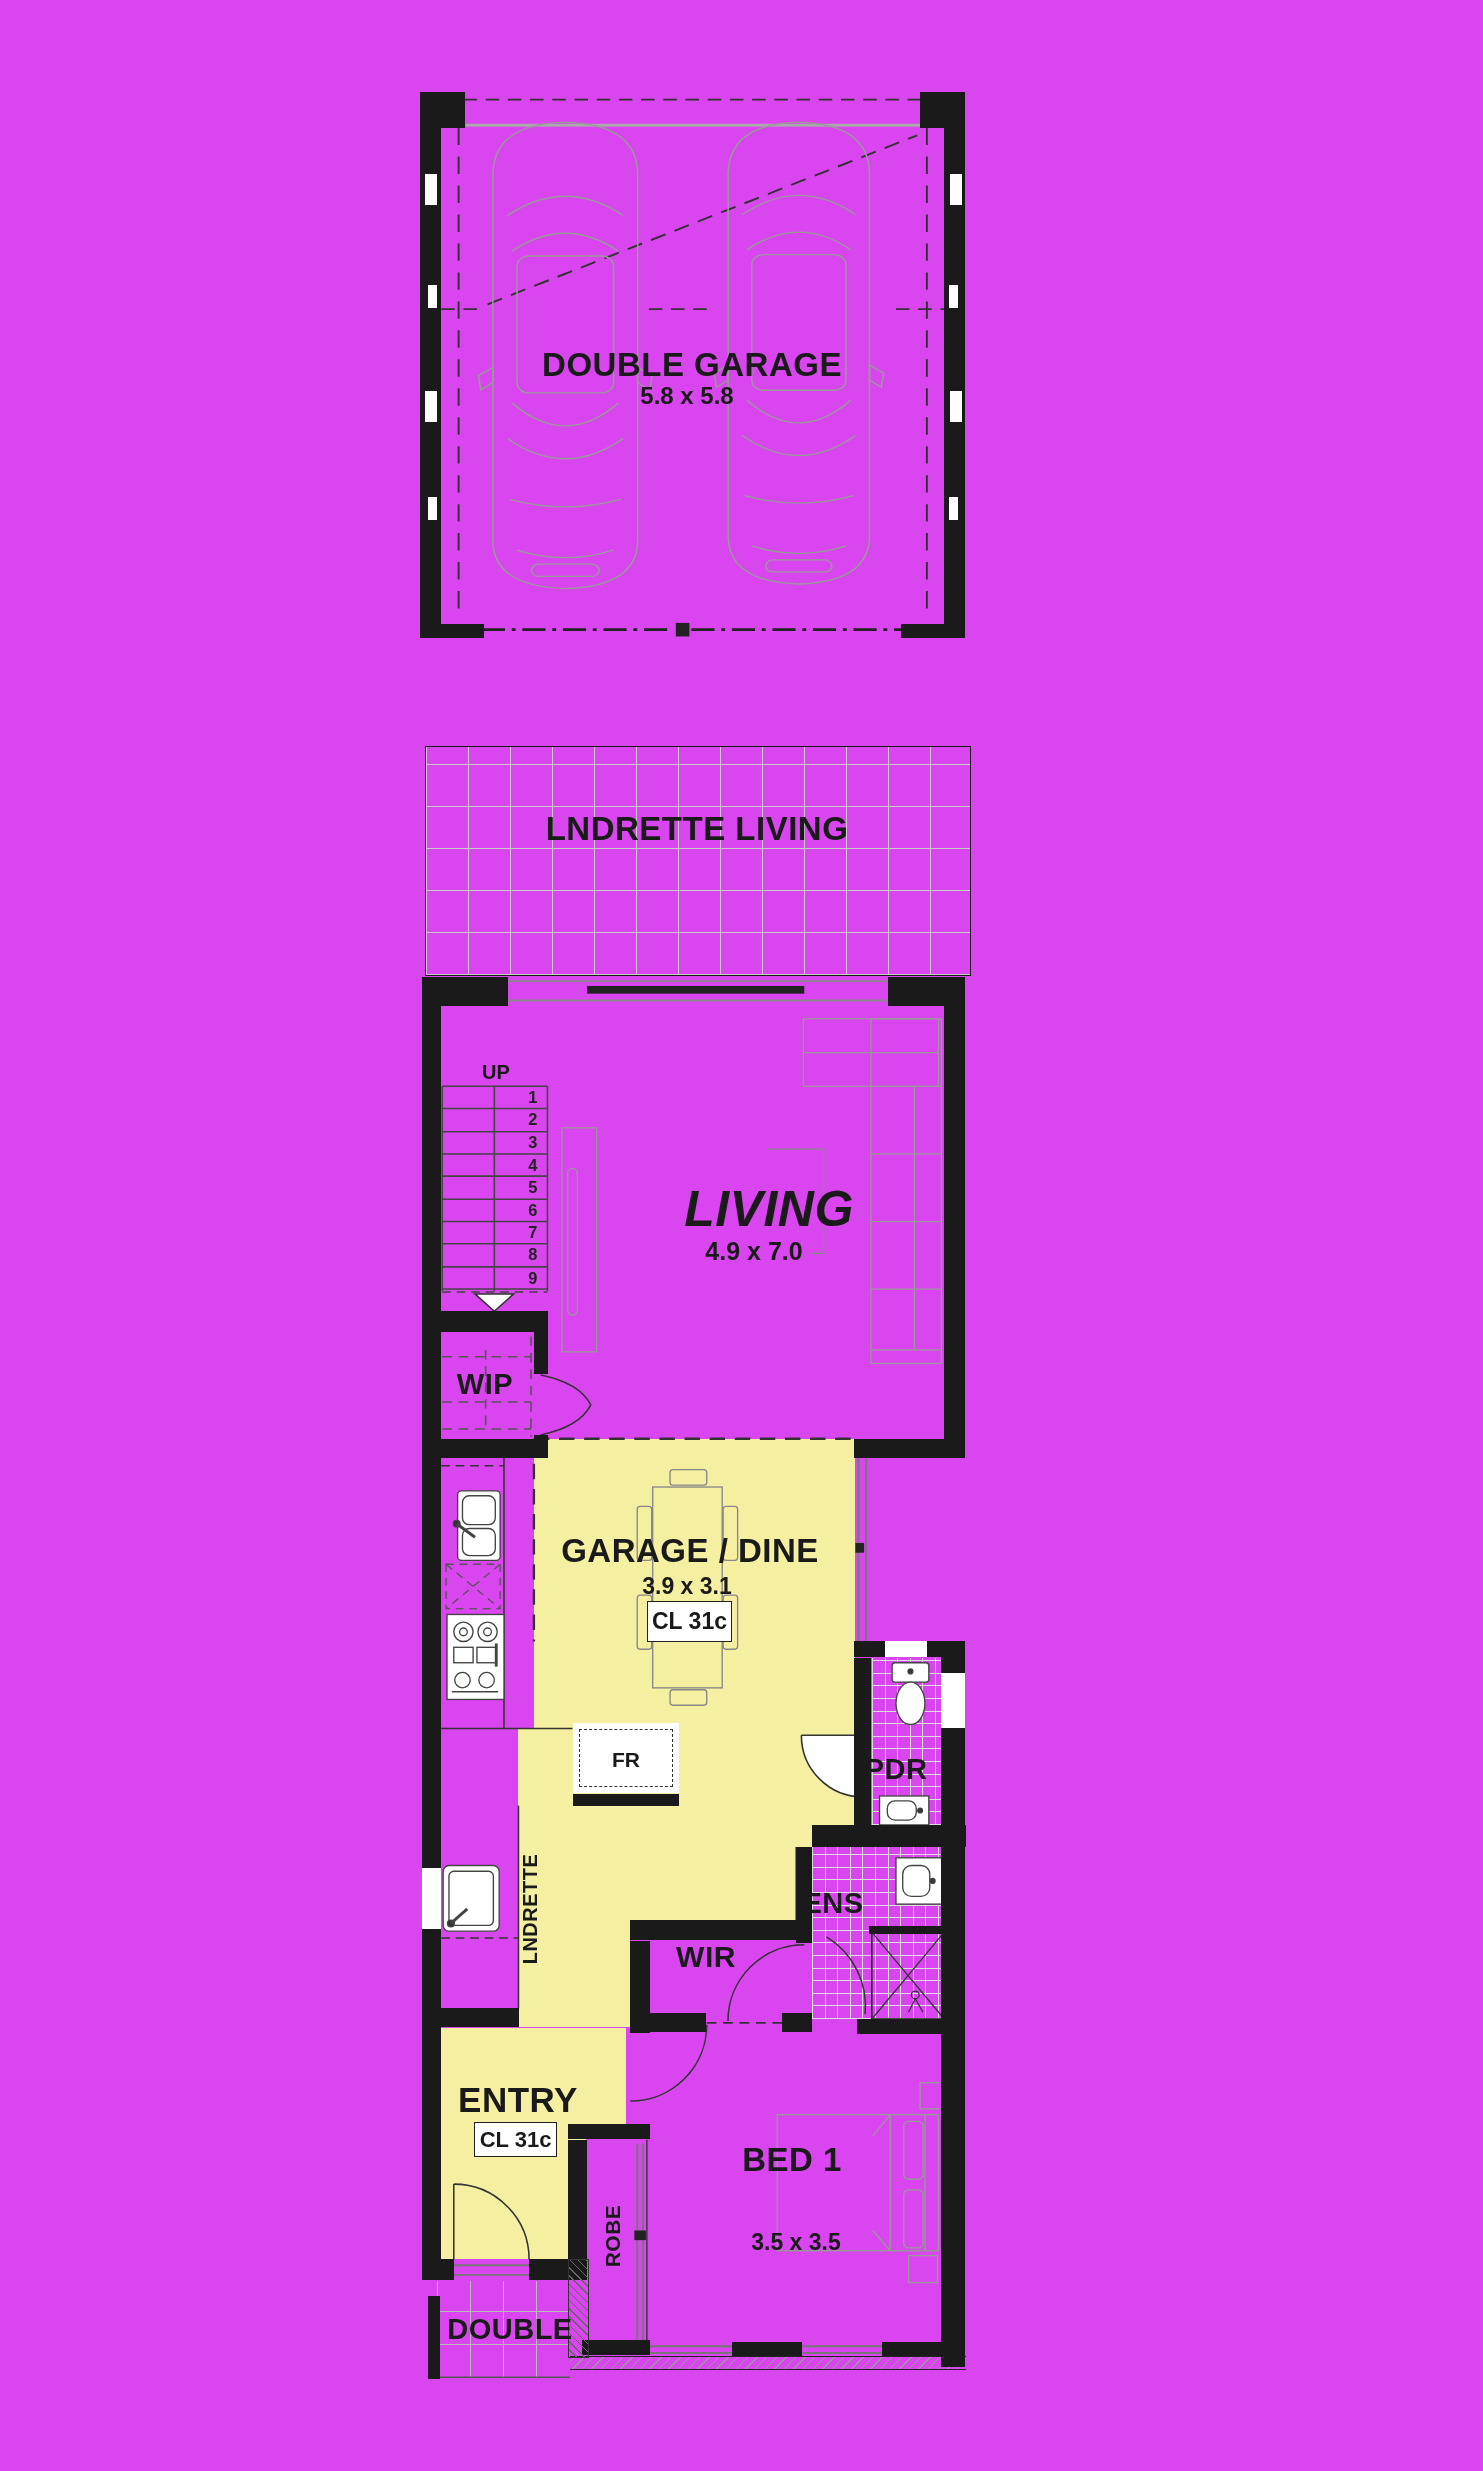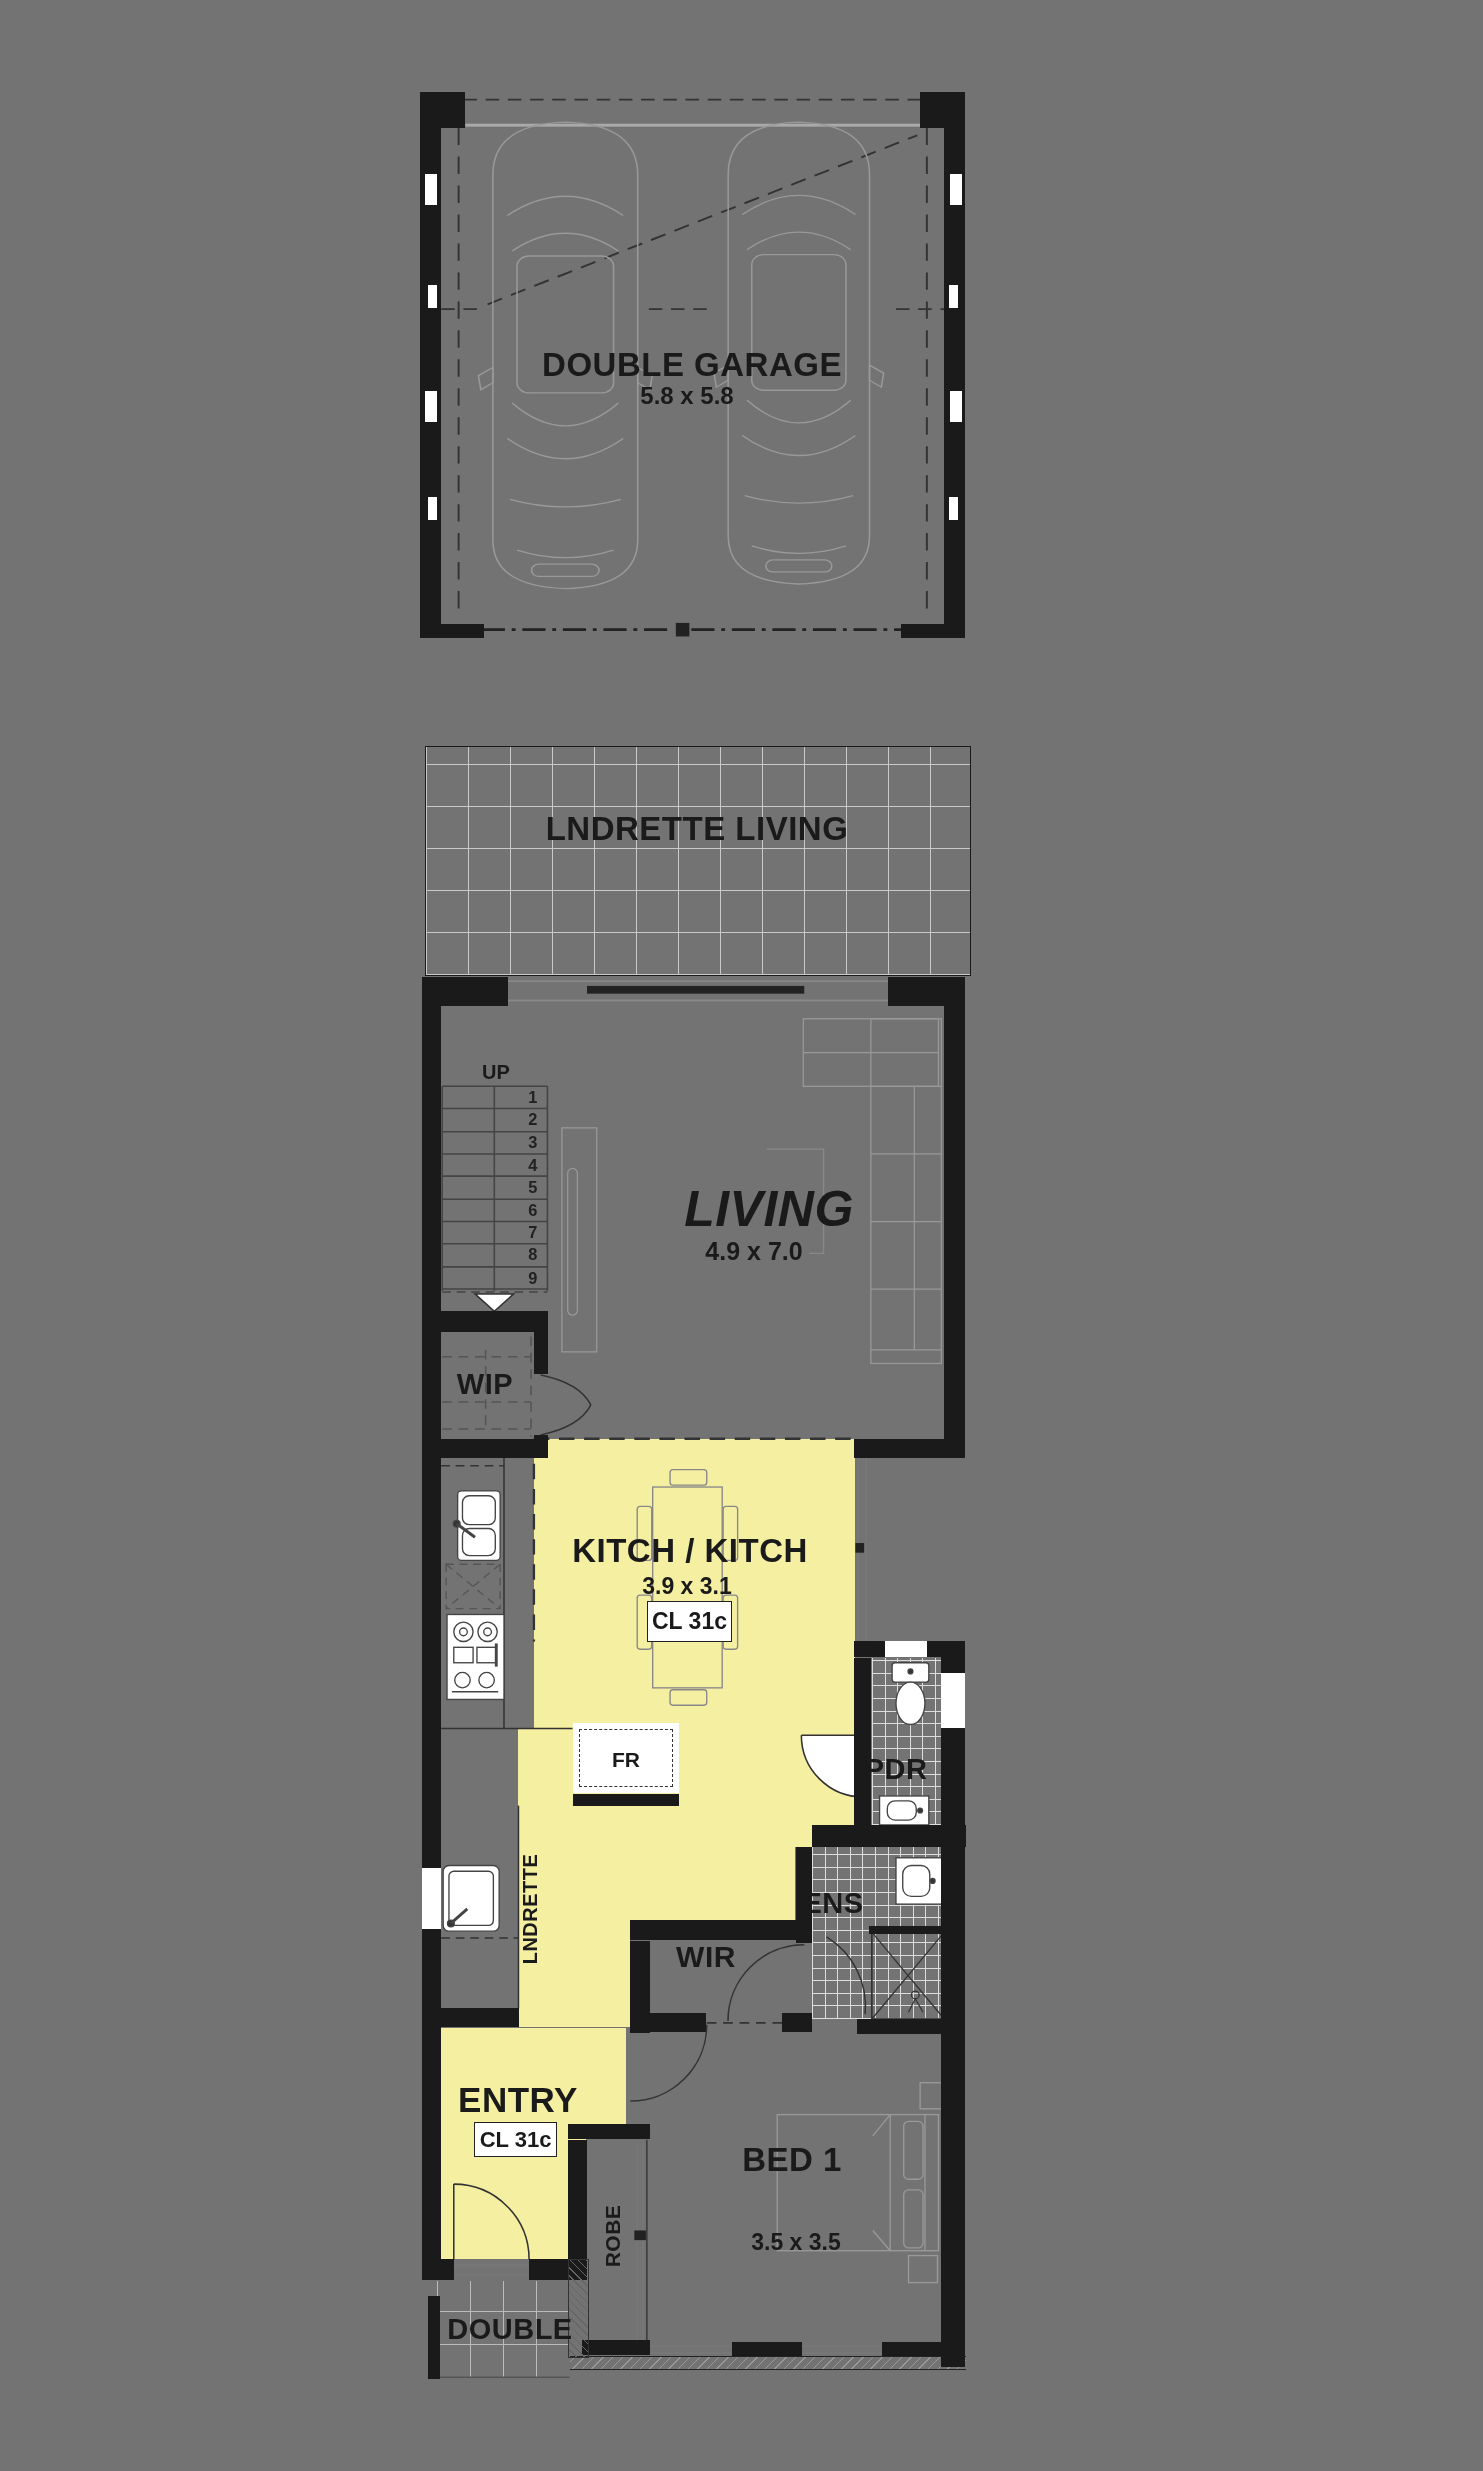--- a/index.html
+++ b/index.html
@@ -1,16 +1,16 @@
 <!DOCTYPE html>
 <html style="--highlight: #f5efa2; --wall: #1a1a1a;"><head>
 <meta charset="utf-8">
 <style>
   html,body{margin:0;padding:0;background:#fff;}
-  .canvas{position:relative;width:1483px;height:2472px;background:#737373;overflow:hidden;
+  .canvas{position:relative;width:1483px;height:2472px;background:#d946ef;overflow:hidden;
           font-family:"Liberation Sans",sans-serif;}
   .w{position:absolute;background:var(--wall,#1a1a1a);z-index:3;}
   .y{position:absolute;background:var(--highlight,#f5efa2);z-index:1;}
   .tiles{position:absolute;z-index:1;
      background-image:repeating-linear-gradient(0deg,#c9c9c9 0 1px,transparent 1px 42px),
                       repeating-linear-gradient(90deg,#c9c9c9 0 1px,transparent 1px 42px);}
   .tiles-sm{position:absolute;z-index:1;
      background-image:repeating-linear-gradient(0deg,#ddd 0 1px,transparent 1px 12.6px),
                       repeating-linear-gradient(90deg,#ddd 0 1px,transparent 1px 12.6px);}
   .tiles-po{position:absolute;z-index:1;
@@ -330,21 +330,21 @@
   <span class="num" style="left:524px;top:1202px;">6</span>
   <span class="num" style="left:524px;top:1224px;">7</span>
   <span class="num" style="left:524px;top:1246px;">8</span>
   <span class="num" style="left:524px;top:1270px;">9</span>
 
   <div class="lbl" style="left:769px;top:1209px;font-size:50px;font-style:italic;">LIVING</div>
   <div class="dims" style="left:754px;top:1251px;font-size:25px;">4.9 x 7.0</div>
 
   <div class="lbl" style="left:485px;top:1384px;font-size:29px;text-align:right;">WIP</div>
 
-  <div class="lbl" style="left:690px;top:1550px;font-size:33px;">KITCH / KITCH</div>
+  <div class="lbl" style="left:690px;top:1550px;font-size:33px;">GARAGE / DINE</div>
   <div class="dims" style="left:687px;top:1586px;font-size:23px;text-align:right;">3.9 x 3.1</div>
   <div class="clbox" style="left:647px;top:1601px;width:83px;height:39px;font-size:23px;">
     <span>CL 31c</span>
   </div>
 
   <div class="dims" style="left:626px;top:1759px;font-size:21px;font-weight:700;">FR</div>
 
   <div class="lbl" style="left:896px;top:1769px;font-size:29px;">PDR</div>
 
   <div class="lbl vert" style="left:530px;top:1909px;font-size:20px;">LNDRETTE</div>

